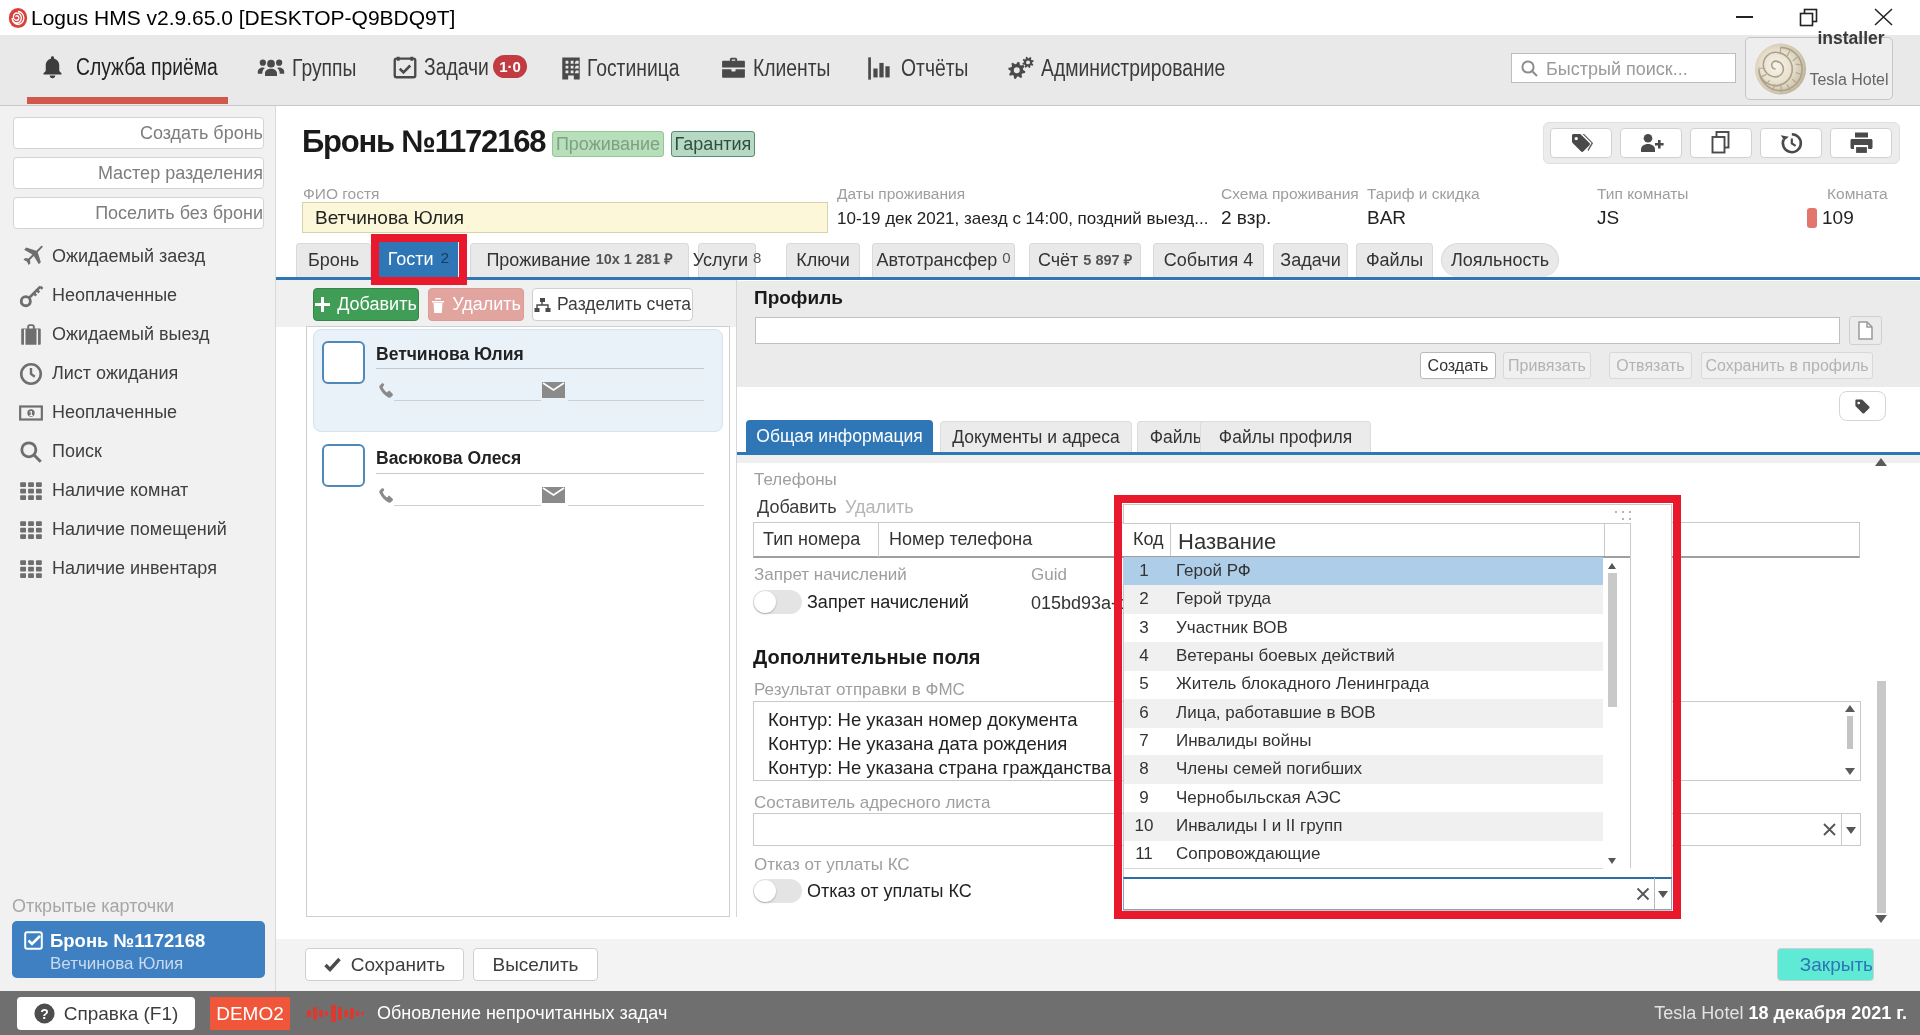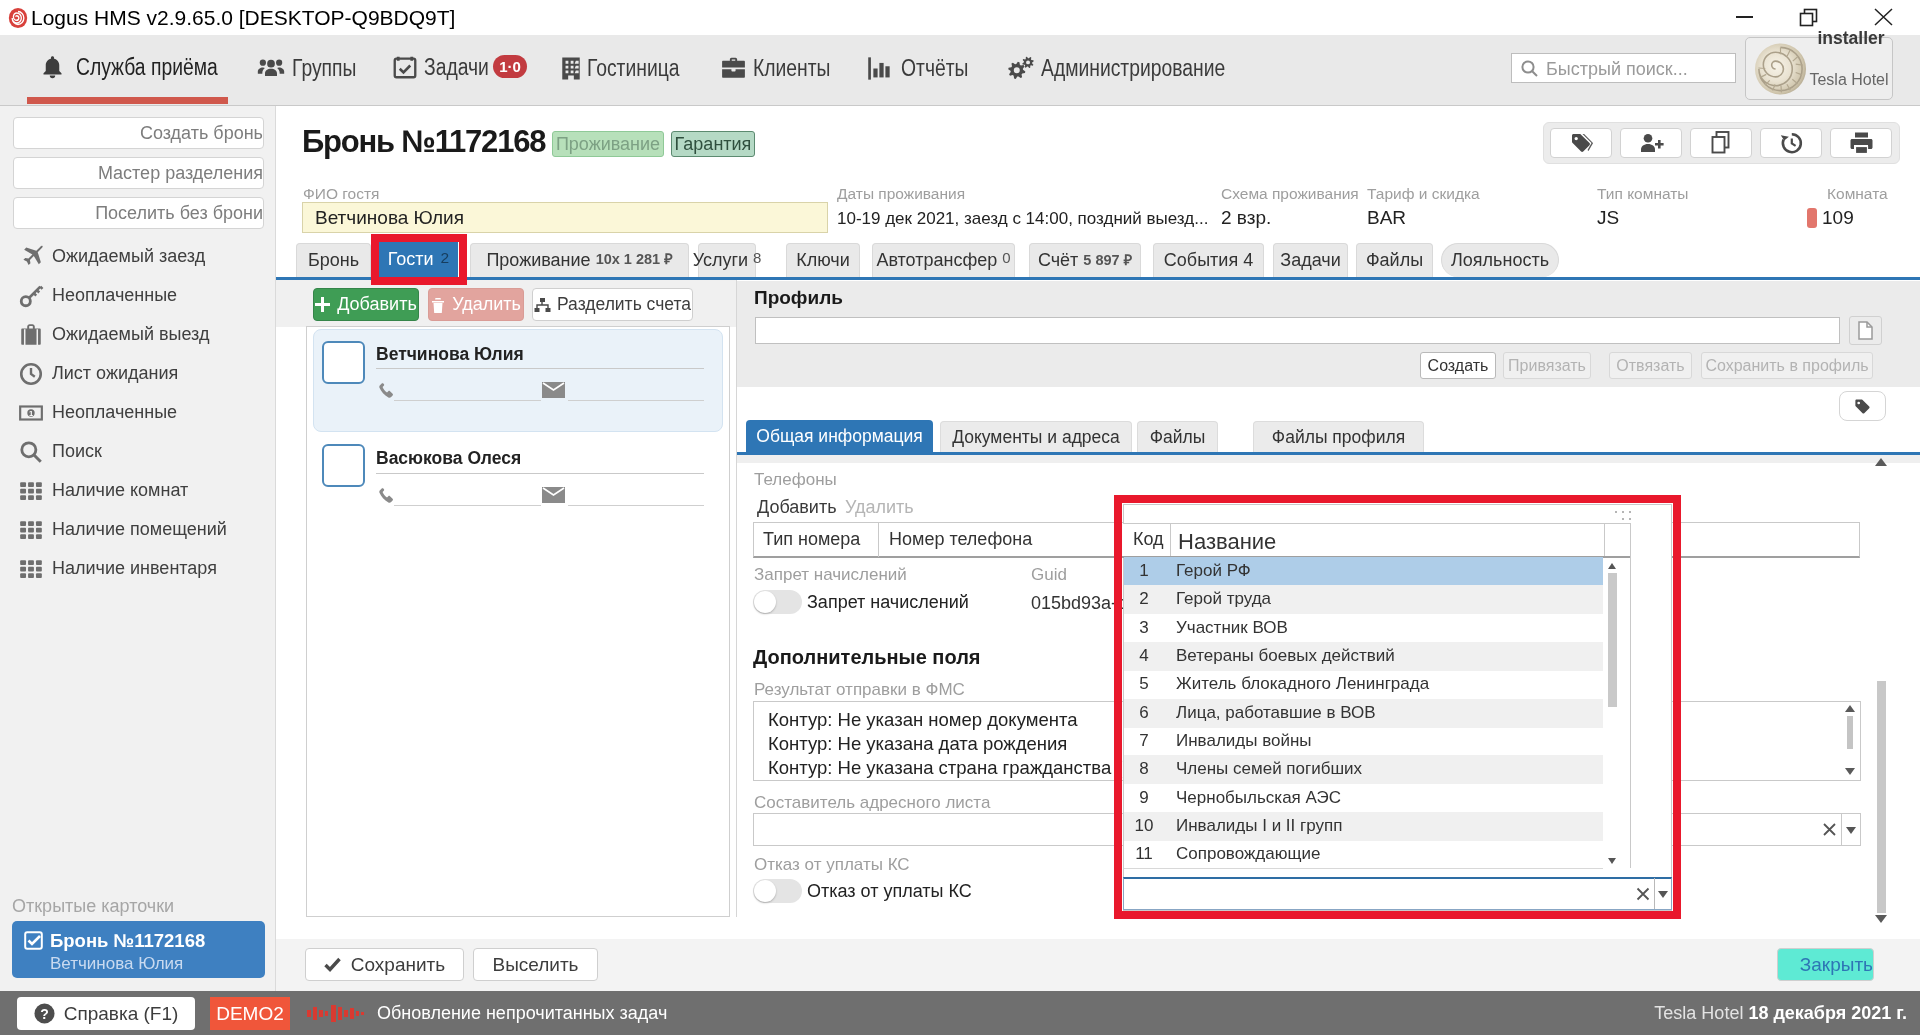--- a/index.html
+++ b/index.html
@@ -395,21 +395,21 @@
 <div class="pbtn dis" style="left:1701px;width:172px;">Сохранить в профиль</div>
 <div class="abs" style="left:1839px;top:391px;width:47px;height:30px;background:#fff;border:1px solid #d5d5d5;border-radius:8px;display:flex;align-items:center;justify-content:center;">
     <svg width="19" height="19" viewBox="0 0 24 24" fill="#4a4a4a">
       <path d="M3 4.5C3 3.7 3.7 3 4.5 3h6.2c.4 0 .8.2 1.1.4l8.7 8.7c.6.6.6 1.5 0 2.1l-6.3 6.3c-.6.6-1.5.6-2.1 0l-8.7-8.7c-.3-.3-.4-.7-.4-1.1zm4.2 1.4a1.7 1.7 0 1 0 0 3.4 1.7 1.7 0 0 0 0-3.4z"></path>
     </svg>
   </div>
 
 <div class="abs" style="left:746px;top:420px;width:187px;height:32px;background:#2e76b5;border-radius:4px 4px 0 0;color:#fff;font-size:17.5px;display:flex;align-items:center;justify-content:center;">Общая информация</div>
 <div class="ptab" style="left:940px;width:192px;">Документы и адреса</div>
 <div class="ptab" style="left:1137px;width:81px;">Файлы</div>
-<div class="ptab" style="left:1253px;width:171px;">Файлы профиля</div>
+<div class="ptab" style="left:1200px;width:171px;">Файлы профиля</div>
 <div class="abs" style="left:737px;top:452px;width:1183px;height:3px;background:#2e76b5;"></div>
 <div class="abs" style="left:737px;top:455px;width:1183px;height:8px;background:#efefef;"></div>
 
 <div class="abs" style="left:1875px;top:458px;width:0;height:0;border-left:6px solid transparent;border-right:6px solid transparent;border-bottom:8px solid #5a5a5a;"></div>
 <div class="abs" style="left:1877px;top:681px;width:9px;height:232px;background:#c8c8c8;"></div>
 <div class="abs" style="left:1875px;top:915px;width:0;height:0;border-left:6px solid transparent;border-right:6px solid transparent;border-top:8px solid #5a5a5a;"></div>
 
 <div class="glabel" style="left:754px;top:470px;font-size:17px;">Телефоны</div>
 <div class="abs" style="left:757px;top:497px;font-size:18px;color:#3a3a3a;">Добавить</div>
 <div class="abs" style="left:845px;top:497px;font-size:18px;color:#b5b5b5;">Удалить</div>

